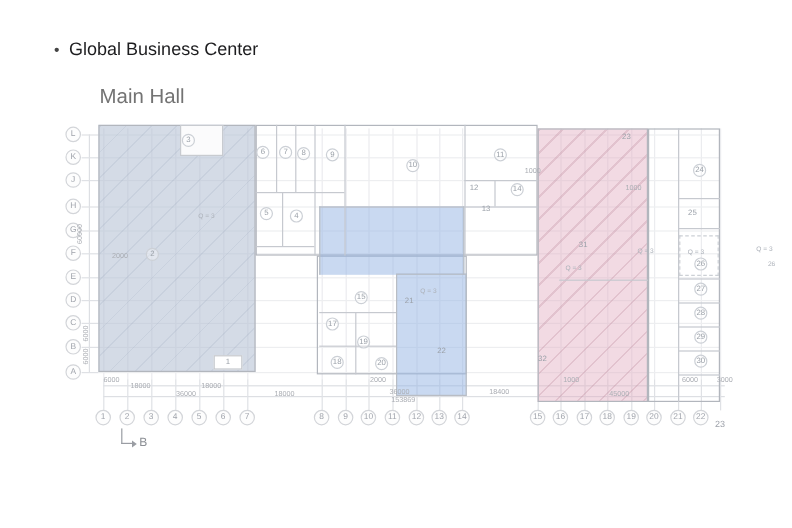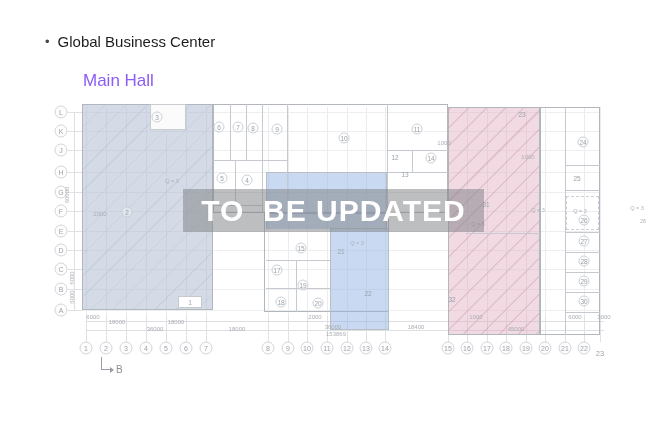--- a/index.html
+++ b/index.html
@@ -49,38 +49,35 @@
 </head>
 <body>
 
 <div id="stage">
 
   <div class="hdr">
     <span class="dot">•</span>
     <span>Global Business Center</span>
   </div>
 
-  <div class="sub" style="color: #8b5cf6;">Main Hall</div>
+  <div class="sub" style="color: #737373;">Main Hall</div>
 
   <div id="plan">
 
     <div class="blk hatch-blue" style="left: 82px; top: 104px; width: 131px; height: 206px; border: 1.5px solid rgb(178, 182, 189); background-color: rgba(176, 190, 209, 0.55);"></div>
     <div class="blk" style="left:150px;top:104px;width:36px;height:26px;background:#fbfbfc;border:1px solid #c8cbd0;"></div>
     <div class="blk" style="left:213px;top:104px;width:235px;height:109px;border:1.5px solid #b2b6bd;"></div>
     <div class="blk" style="left:264px;top:213px;width:125px;height:99px;border:1.5px solid #b2b6bd;"></div>
     <div class="blk" style="left: 266px; top: 172px; width: 121px; height: 57px; border-top: 1px solid rgb(185, 189, 196); border-right: 1px solid rgb(185, 189, 196); border-left: 1px solid rgb(185, 189, 196); border-image: initial; border-bottom: none; background-color: rgba(148, 180, 228, 0.5);"></div>
     <div class="blk" style="left: 330px; top: 228px; width: 59px; height: 102px; border: 1px solid rgb(185, 189, 196); background-color: rgba(148, 180, 228, 0.5);"></div>
     <div class="blk hatch-pink" style="left: 448px; top: 107px; width: 92px; height: 228px; border: 1.5px solid rgb(178, 182, 189); background-color: rgba(226, 172, 193, 0.45);"></div>
     <div class="blk" style="left:540px;top:107px;width:60px;height:228px;border:1.5px solid #b2b6bd;"></div>
     <div class="blk" style="left:178px;top:296px;width:24px;height:12px;background:#ffffff;border:1px solid #c5c8cd;"></div>
     <div class="blk" style="left:566px;top:196px;width:33px;height:34px;border:1px dashed #ccd0d5;"></div>
 
-    <div id="watermark" style="background-color: rgba(128, 130, 134, 0.52);">
-      <span style="color: rgb(255, 255, 255);">TO  BE UPDATED</span>
-    </div>
 
     <div class="bmark-v"></div>
     <div class="bmark-h"></div>
     <div class="bmark-a"></div>
     <div class="bmark-t">B</div>
 
   <div class="wall" style="left: 230px; top: 104px; width: 1px; height: 56px;"></div>
       <div class="wall" style="left: 246px; top: 104px; width: 1px; height: 56px;"></div>
       <div class="wall" style="left: 262px; top: 104px; width: 1px; height: 109px;"></div>
       <div class="wall" style="left: 287px; top: 104px; width: 1px; height: 109px;"></div>

